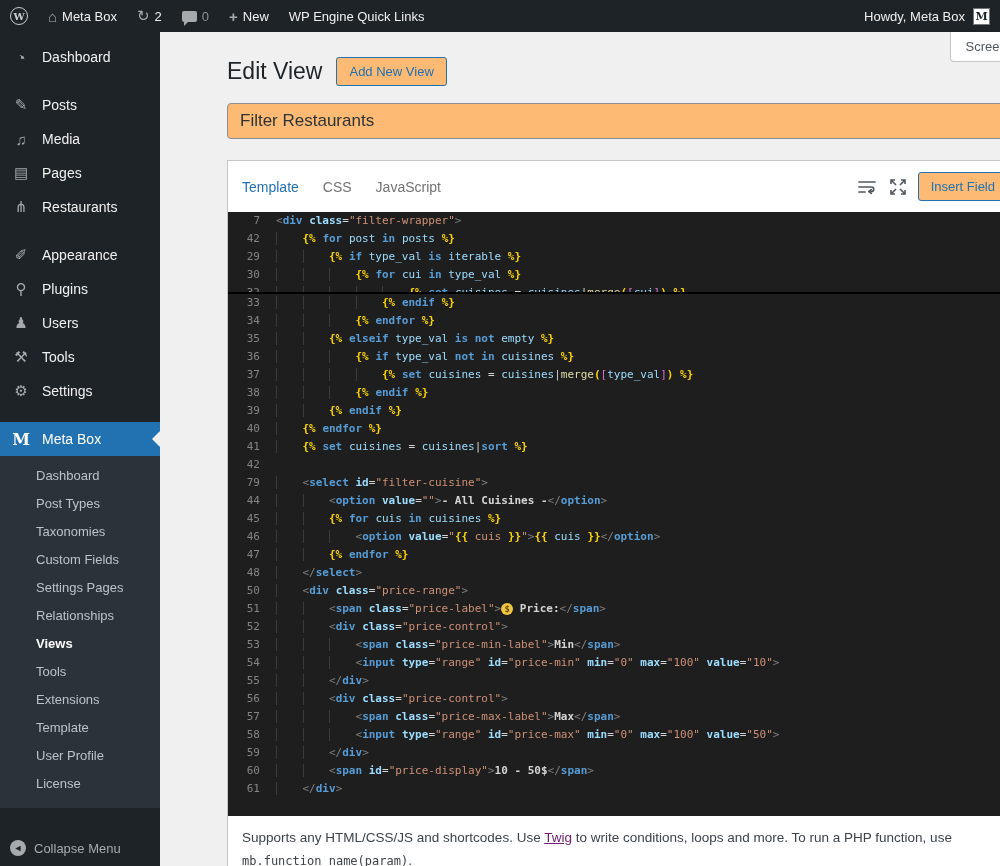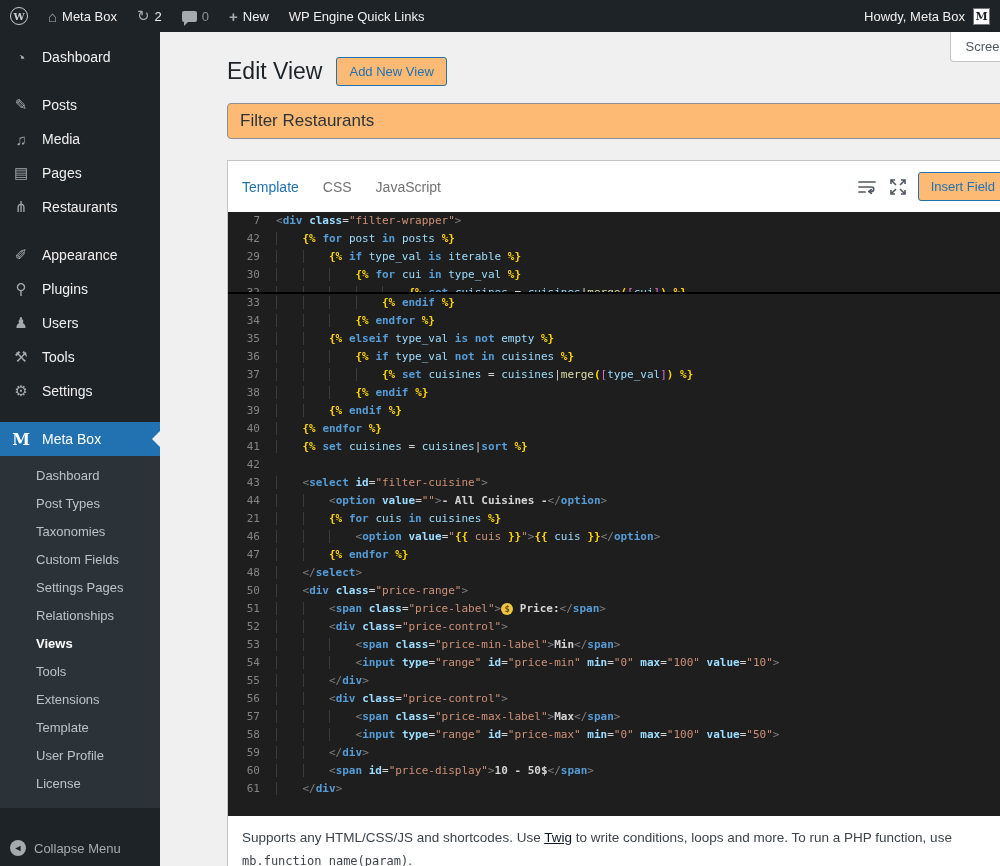--- a/index.html
+++ b/index.html
@@ -87,21 +87,21 @@
   .tk-w { color:#d4d4d4; } .tk-o { color:#d4d4d4; font-weight:normal; }
   .tk-br { color:#da70d6; font-weight:normal; }
   .tk-e { display:inline-block; width:12px; height:12px; border-radius:50%; background:#eec643;
     color:#6b4e00; font-size:9px; line-height:12px; text-align:center; font-weight:bold; }
   .scrollbar { position:absolute; right:0; top:0; width:13px; height:100%;
     background:#1a1a1a; border-left:1px solid #2a2a2a; cursor:pointer; }
   .sb-mark { width:100%; height:3px; background:#7e3a3a; margin-top:1px; }
 
   
   .pb-footer { padding:10px 14px; font-size:13.5px; color:#3c434a; line-height:23px; background:#fff; }
-  .pb-footer a { color:#0f172a; }
+  .pb-footer a { color:#701a75; }
   .pb-code { font-family:"DejaVu Sans Mono", monospace; font-size:12px; color:#3c434a; }
 </style>
 </head>
 <body>
 
 <div class="admin-bar">
   <div class="ab-left">
     <div class="ab-item">
       <span class="wp-logo">W</span>
     </div>
@@ -308,29 +308,29 @@
           </div>
           <div class="cm-line">
             <span class="ln">41</span>
             <span class="code"><span class="ig">    </span><span class="tk-d">{%</span><span class="tk-w"> </span><span class="tk-k">set</span><span class="tk-w"> </span><span class="tk-v">cuisines</span><span class="tk-w"> </span><span class="tk-o">=</span><span class="tk-w"> </span><span class="tk-v">cuisines</span><span class="tk-o">|</span><span class="tk-k">sort</span><span class="tk-w"> </span><span class="tk-d">%}</span></span>
           </div>
           <div class="cm-line">
             <span class="ln">42</span>
             <span class="code"></span>
           </div>
           <div class="cm-line">
-            <span class="ln">43</span>
+            <span class="ln">79</span>
             <span class="code"><span class="ig">    </span><span class="tk-p">&lt;</span><span class="tk-t">select</span><span class="tk-w"> </span><span class="tk-a">id</span><span class="tk-o">=</span><span class="tk-s">"filter-cuisine"</span><span class="tk-p">&gt;</span></span>
           </div>
           <div class="cm-line">
             <span class="ln">44</span>
             <span class="code"><span class="ig">    </span><span class="ig">    </span><span class="tk-p">&lt;</span><span class="tk-t">option</span><span class="tk-w"> </span><span class="tk-a">value</span><span class="tk-o">=</span><span class="tk-s">""</span><span class="tk-p">&gt;</span><span class="tk-w">- All Cuisines -</span><span class="tk-p">&lt;/</span><span class="tk-t">option</span><span class="tk-p">&gt;</span></span>
           </div>
           <div class="cm-line">
-            <span class="ln">21</span>
+            <span class="ln">45</span>
             <span class="code"><span class="ig">    </span><span class="ig">    </span><span class="tk-d">{%</span><span class="tk-w"> </span><span class="tk-k">for</span><span class="tk-w"> </span><span class="tk-v">cuis</span><span class="tk-w"> </span><span class="tk-k">in</span><span class="tk-w"> </span><span class="tk-v">cuisines</span><span class="tk-w"> </span><span class="tk-d">%}</span></span>
           </div>
           <div class="cm-line">
             <span class="ln">46</span>
             <span class="code"><span class="ig">    </span><span class="ig">    </span><span class="ig">    </span><span class="tk-p">&lt;</span><span class="tk-t">option</span><span class="tk-w"> </span><span class="tk-a">value</span><span class="tk-o">=</span><span class="tk-s">"</span><span class="tk-d">{{</span><span class="tk-s"> cuis </span><span class="tk-d">}}</span><span class="tk-s">"</span><span class="tk-p">&gt;</span><span class="tk-d">{{</span><span class="tk-w"> </span><span class="tk-v">cuis</span><span class="tk-w"> </span><span class="tk-d">}}</span><span class="tk-p">&lt;/</span><span class="tk-t">option</span><span class="tk-p">&gt;</span></span>
           </div>
           <div class="cm-line">
             <span class="ln">47</span>
             <span class="code"><span class="ig">    </span><span class="ig">    </span><span class="tk-d">{%</span><span class="tk-w"> </span><span class="tk-k">endfor</span><span class="tk-w"> </span><span class="tk-d">%}</span></span>
           </div>

